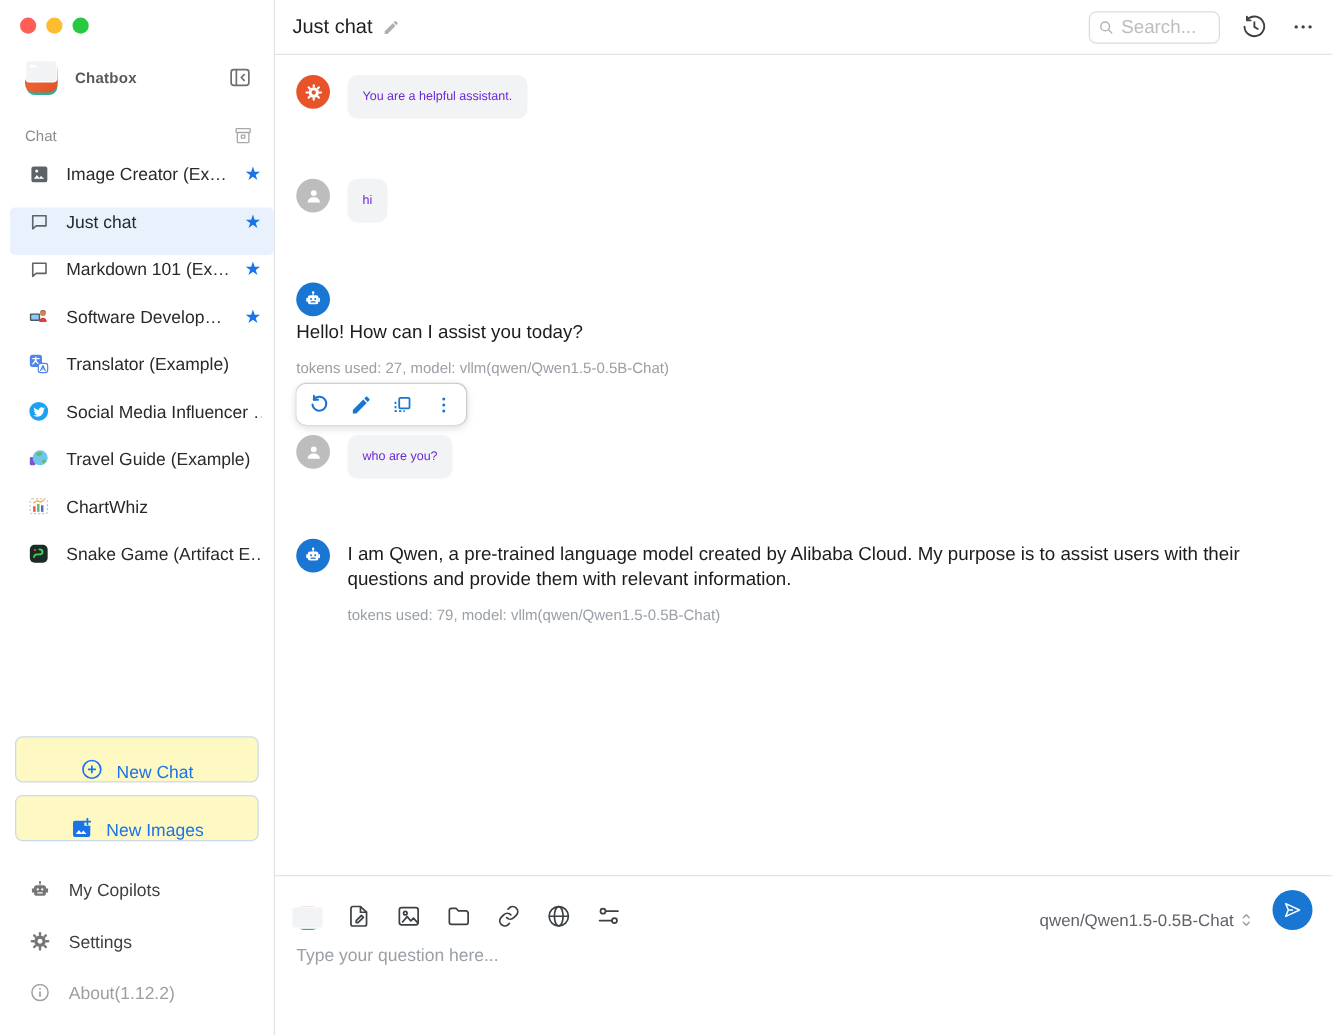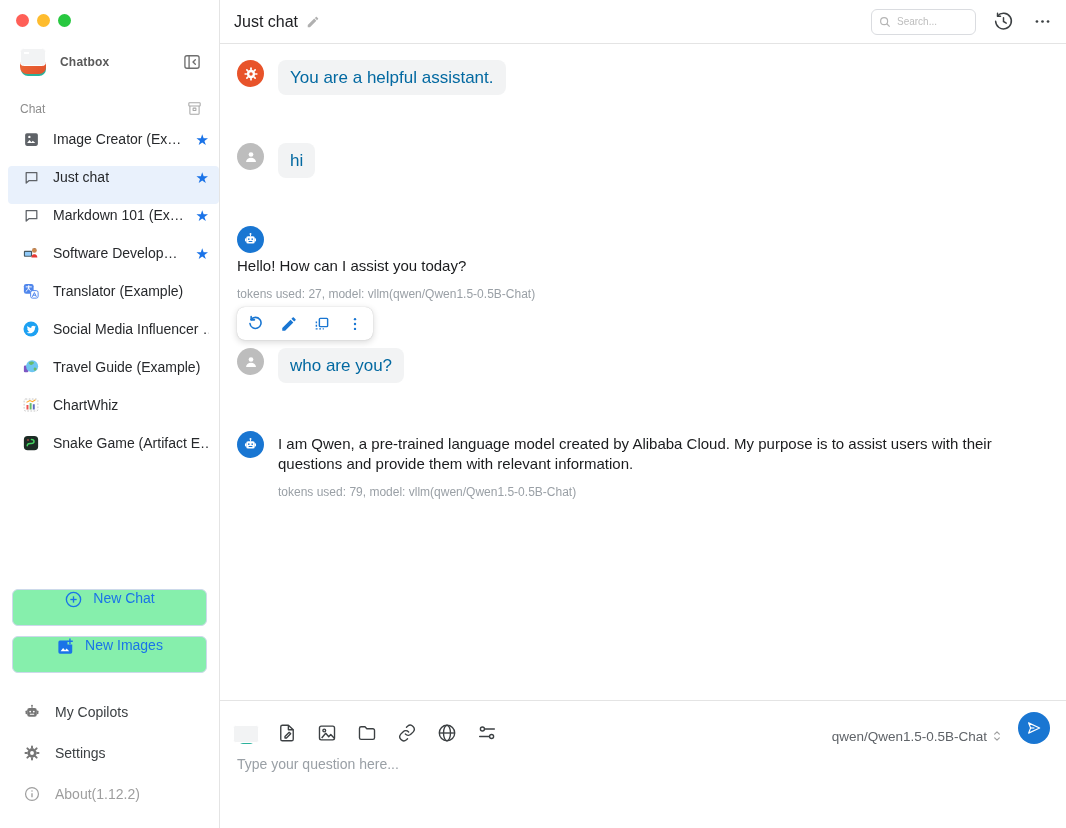--- a/index.html
+++ b/index.html
@@ -29,47 +29,47 @@
 
   .nav { margin-top:11px; }
   .nav-item { height:38px; display:flex; align-items:center; padding:0 10px 16px 22px; cursor:pointer; }
   .nav-item.selected { background:#e9f1fc; margin-left:8px; padding-left:14px; border-radius:4px; }
   .nav-icon { width:18px; height:18px; margin-right:13px; flex:none; display:flex; align-items:center; justify-content:center; }
   .nav-label { flex:1; font-size:14px; color:#27292c; white-space:nowrap; overflow:hidden; }
   .star { color:#1a73e8; font-size:15px; margin-left:4px; line-height:1; cursor:pointer; }
 
   .side-spacer { flex:1; }
 
-  .side-btn { margin:0 12px 10px 12px; height:37px; border:1px solid #ccd9ea; border-radius:6px; background:#86efac;
-              display:flex; align-items:flex-start; justify-content:center; gap:10px; color:#1a73e8; font-size:14px; cursor:pointer; }
+  .side-btn { margin:0 12px 10px 12px; height:37px; border:1px solid #ccd9ea; border-radius:6px; background:#fef9c3;
+              display:flex; align-items:flex-end; justify-content:center; gap:10px; color:#1a73e8; font-size:14px; cursor:pointer; }
   .footer { margin-top:8px; padding-bottom:14px; }
   .footer-item { height:41px; display:flex; align-items:center; padding-left:23px; gap:14px; font-size:14px; color:#3c4043; cursor:pointer; }
   .footer-item.dim { color:#9e9e9e; }
 
   
   .main { flex:1; display:flex; flex-direction:column; min-width:0; }
   .header { height:44px; min-height:44px; border-bottom:1px solid #e4e4e4; display:flex; align-items:center; padding:0 14px; }
   .title { font-size:16px; color:#202124; margin-right:8px; }
   .title-edit { color:#b0b0b0; display:flex; cursor:pointer; }
   .header-right { margin-left:auto; display:flex; align-items:center; }
   .search-box { width:105px; height:26px; border:1px solid #dadce0; border-radius:6px; display:flex; align-items:center; padding:0 6px; gap:5px; }
-  .search-box input { border:none; outline:none; width:68px; font-size:10px; color:#5f6368; font-family:"Liberation Sans",sans-serif; background:transparent; }
+  .search-box input { border:none; outline:none; width:68px; font-size:15px; color:#5f6368; font-family:"Liberation Sans",sans-serif; background:transparent; }
   .search-box input::placeholder { color:#bdbdbd; }
   .icon-btn { color:#3c4043; display:flex; cursor:pointer; }
   .history-btn { margin-left:17px; }
   .more-btn { margin-left:19px; }
 
   .messages { flex:1; padding:16px 16px 0 17px; overflow:hidden; }
   .msg { display:flex; margin-bottom:48px; }
   .msg.tight { margin-bottom:8px;flex-direction:column; }
   .avatar { width:27px; height:27px; border-radius:50%; flex:none; margin-right:14px; display:flex; align-items:center; justify-content:center; }
   .avatar.system { background:#e8532a; }
   .avatar.user { background:#bdbdbd; }
   .avatar.assistant { background:#1976d2; }
-  .bubble { background:#f2f3f4; border-radius:8px; padding:8px 12px; font-size:17px; color:#0369a1; line-height:19px; align-self:flex-start; }
+  .bubble { background:#f2f3f4; border-radius:8px; padding:8px 12px; font-size:10px; color:#6d28d9; line-height:19px; align-self:flex-start; }
   .a-body { padding-top:3px; min-width:0; }
   .a-text { font-size:15px; color:#1b1c1e; line-height:20px; max-width:756px; }
   .meta { font-size:12px; color:#9aa0a6; margin-top:11px; }
   .actions { display:inline-flex; align-items:center; gap:15px; margin-top:6px; background:#fff; border-radius:8px; padding:7px 9px;
              box-shadow:0 0 1px rgba(0,0,0,.25), 0 2px 7px rgba(0,0,0,.16); }
   .action-icon { color:#1976d2; display:flex; cursor:pointer; }
 
   
   .composer { border-top:1px solid #e4e4e4; height:128px; padding:11px 16px 0 17px; }
   .composer-bar { display:flex; align-items:flex-end; }

